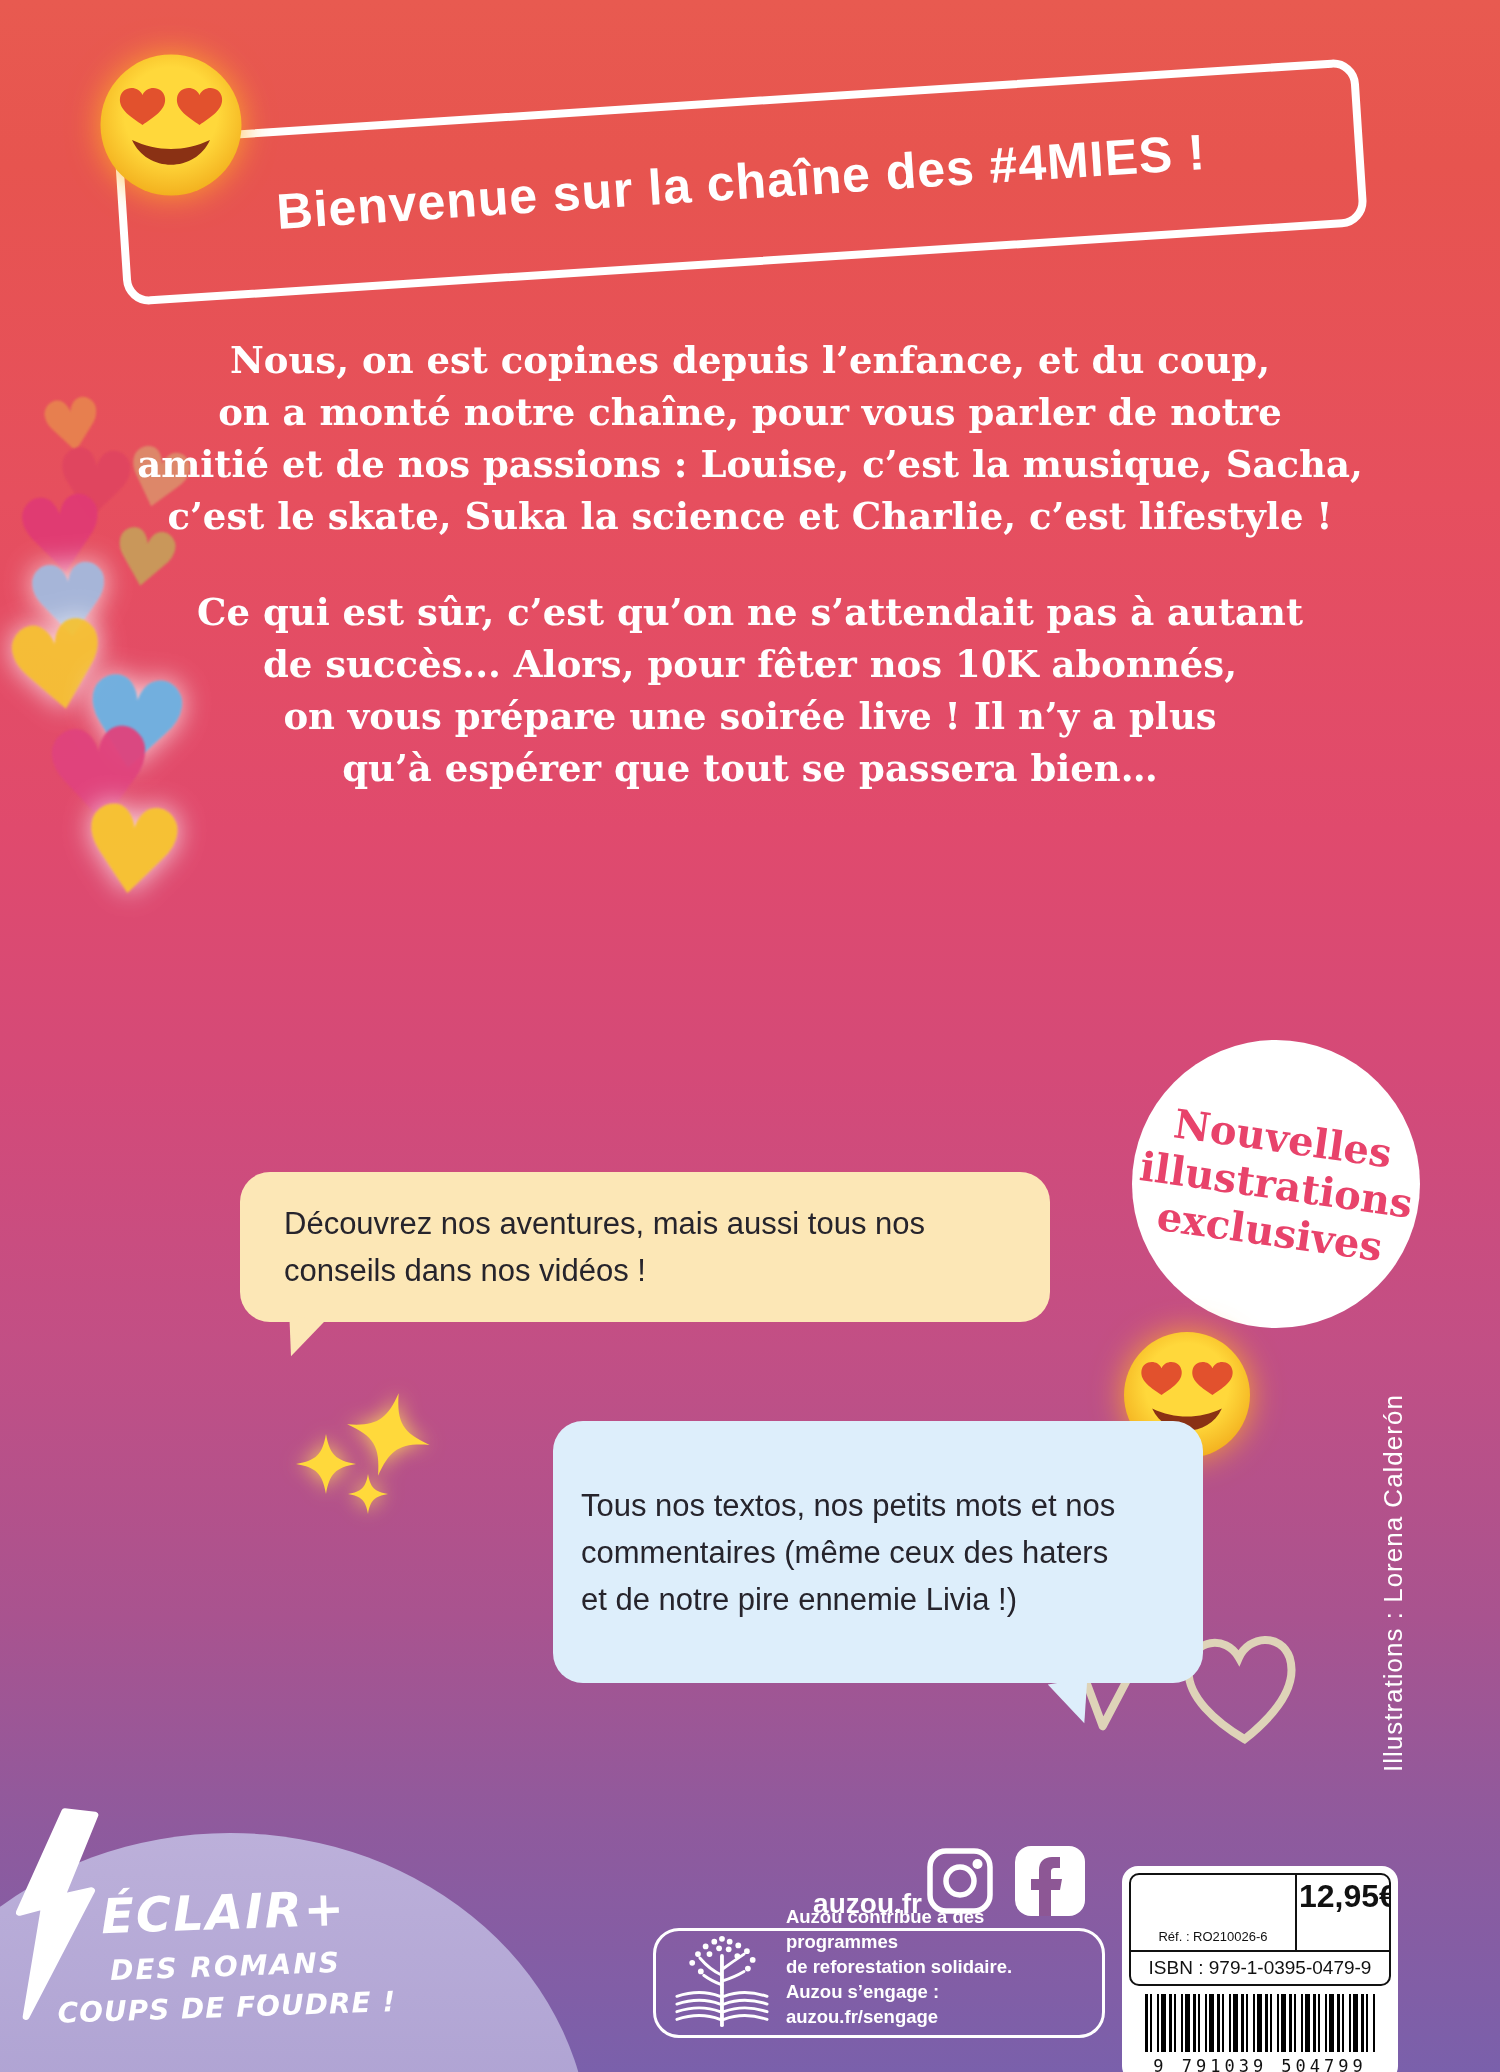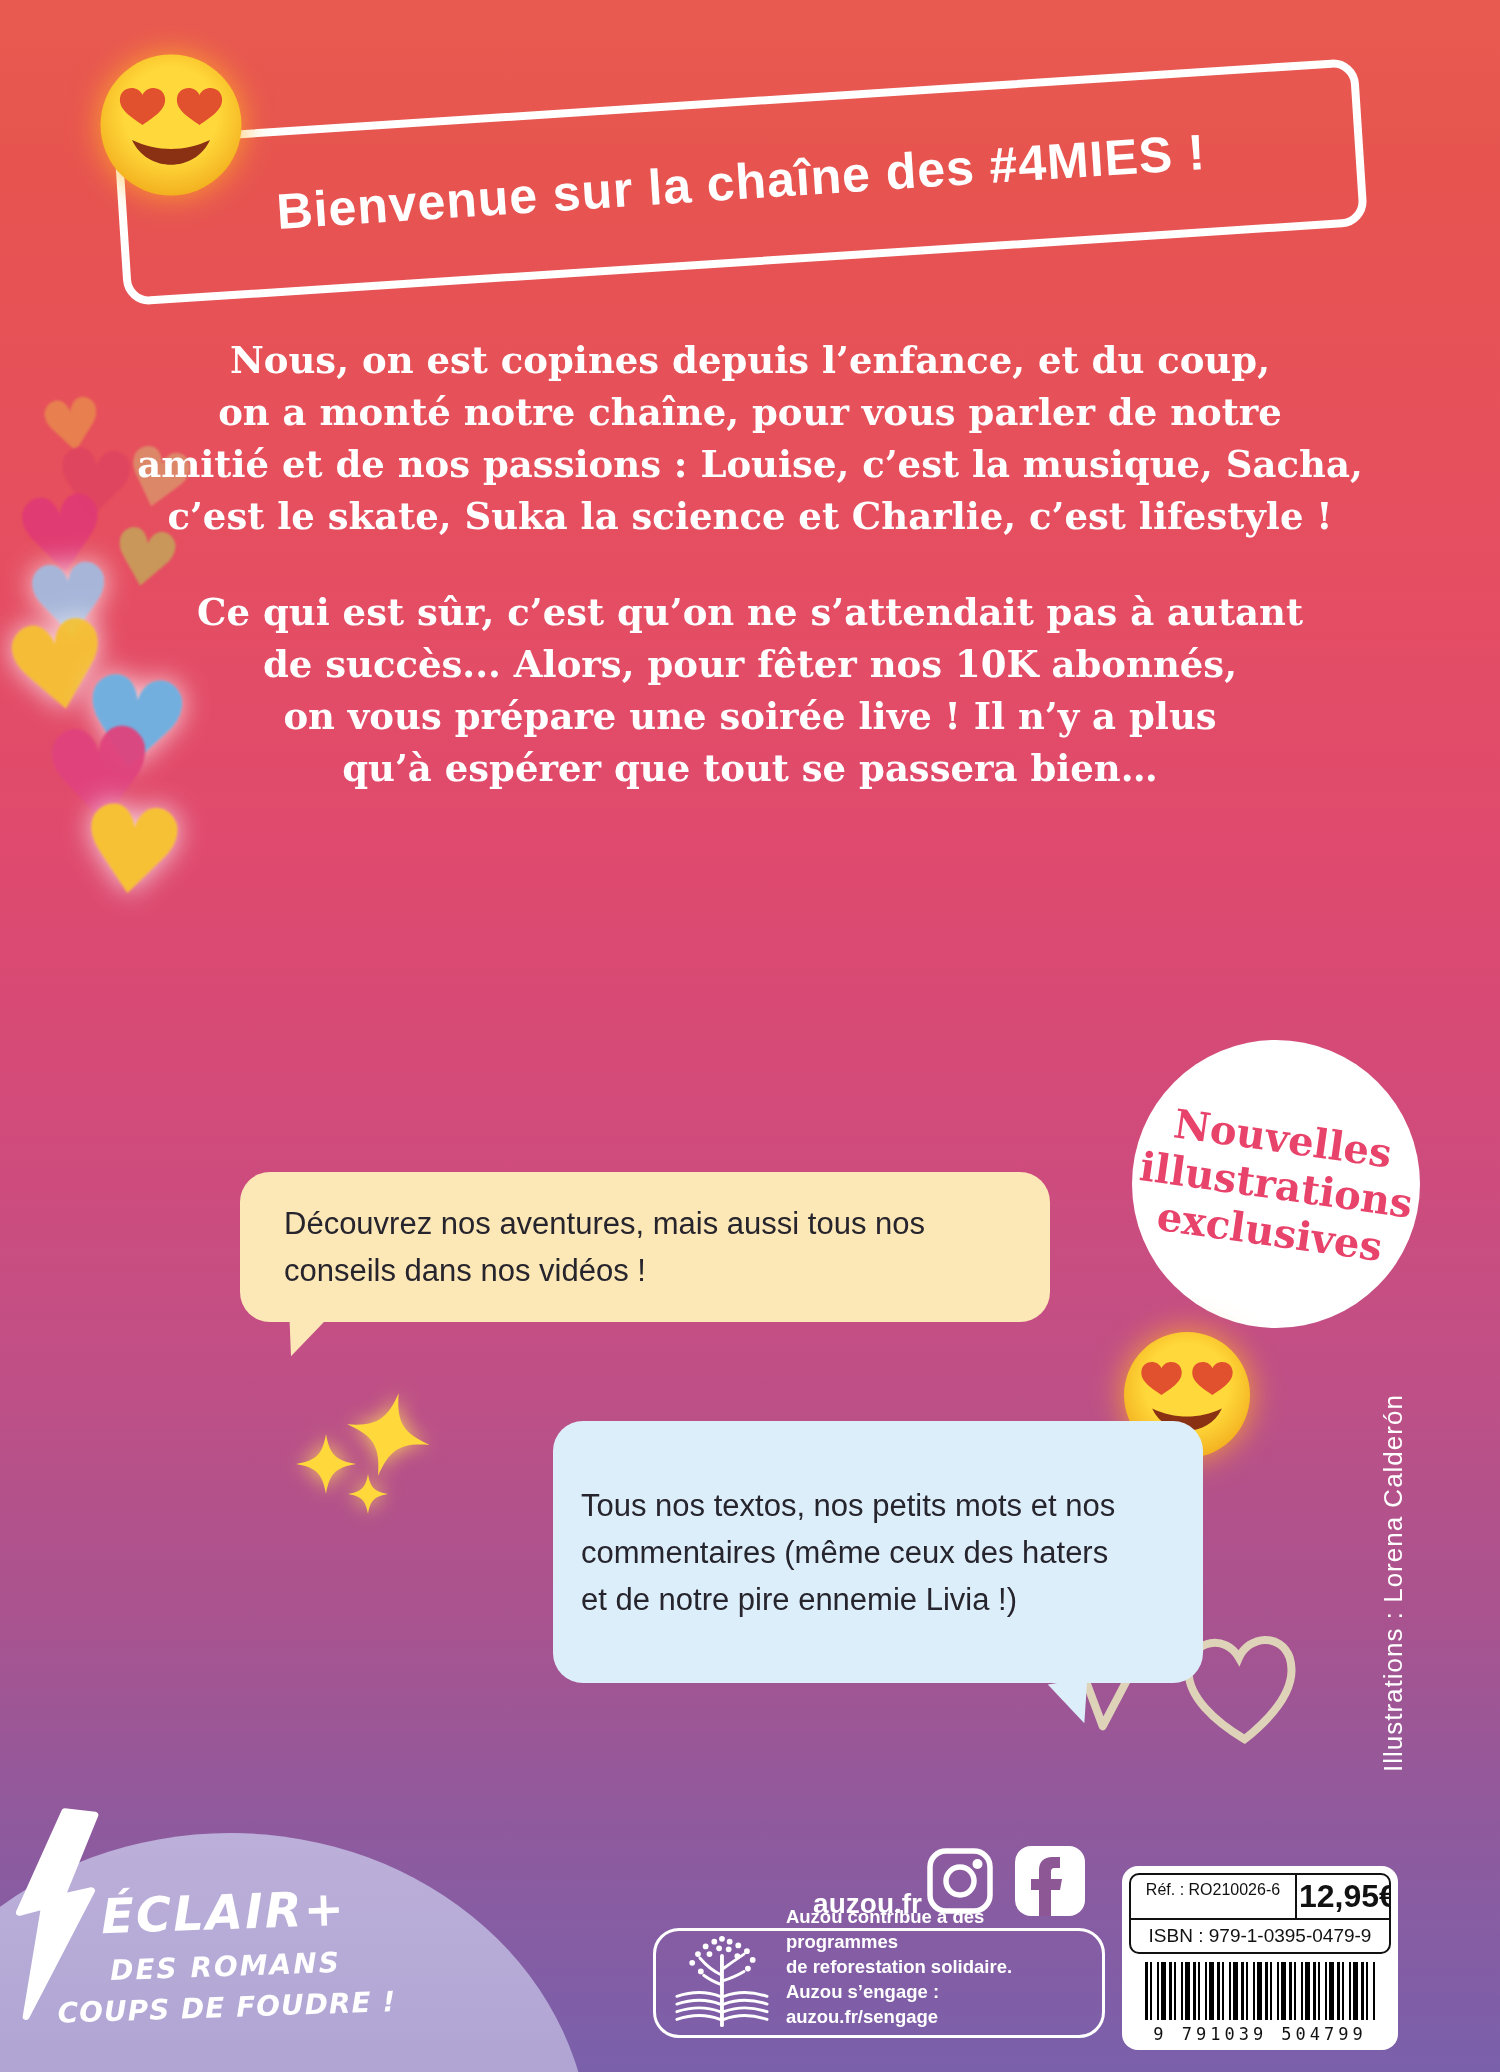--- a/index.html
+++ b/index.html
@@ -82,21 +82,21 @@
 
   .eco-box{position:absolute;left:653px;top:1928px;width:452px;height:110px;z-index:4;
     border:3.5px solid #fff;border-radius:26px;box-sizing:border-box;
     display:flex;align-items:flex-end;gap:10px;padding:6px 12px;}
   .eco-text{color:#fff;font-weight:bold;font-size:18.5px;line-height:25px;white-space:pre-line;}
 
   .price-box{position:absolute;left:1122px;top:1866px;width:276px;z-index:4;background:#fff;
     border-radius:16px;padding:7px 7px 6px 7px;box-sizing:border-box;color:var(--price-text,#111);}
   .price-table{border:2.5px solid #111;border-radius:10px;overflow:hidden;}
   .price-row1{display:flex;border-bottom:2.5px solid #111;}
-  .price-ref{flex:1;text-align:center;font-size:16px;padding:6px 2px;}
+  .price-ref{flex:1;text-align:center;font-size:13px;padding:6px 2px;margin-top:48px;}
   .price-val{width:88px;text-align:center;font-weight:bold;font-size:32px;padding:3px 2px;
     border-left:2.5px solid #111;}
   .price-isbn{text-align:center;font-size:19px;padding:5px 2px;}
   .barcode-wrap{padding:8px 10px 0 10px;text-align:center;}
   .barcode-bars{height:58px;margin:0 6px;
     background:repeating-linear-gradient(90deg,#000 0 3px,#fff 3px 5px,#000 5px 7px,#fff 7px 12px,
       #000 12px 14px,#fff 14px 16px,#000 16px 21px,#fff 21px 24px);}
   .barcode-num{font-family:"DejaVu Sans Mono",monospace;font-size:17px;letter-spacing:4px;margin-top:4px;}
 </style>
 </head>

